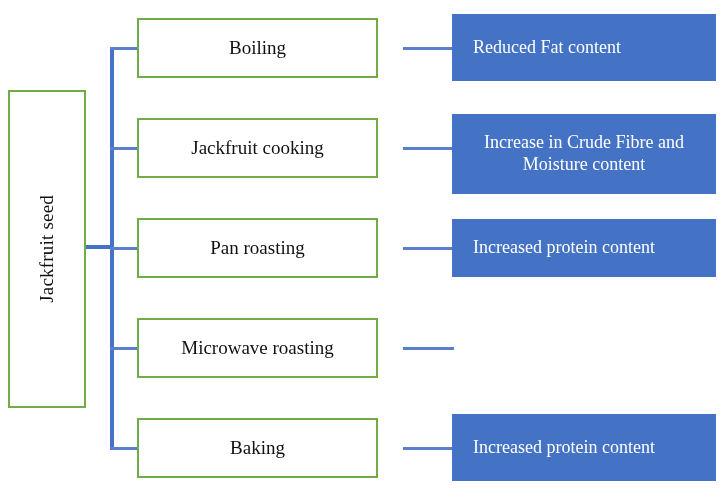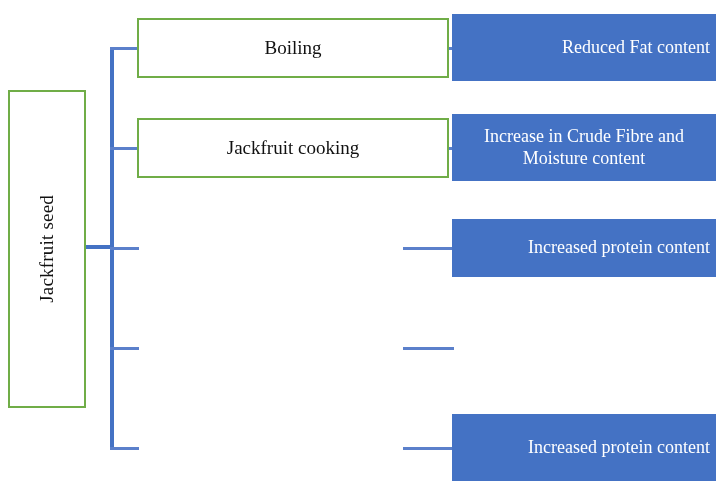--- a/index.html
+++ b/index.html
@@ -38,21 +38,21 @@
     font-size: 19px;
     color: #111111;
     letter-spacing: 0.2px;
     white-space: nowrap;
   }
 
   
   .proc-node {
     position: absolute;
     left: 137px;
-    width: 312px;
+    width: 241px;
     height: 60px;
     border: 2px solid #70AD47;
     background: #ffffff;
     box-sizing: border-box;
     display: flex;
     align-items: center;
     justify-content: center;
   }
   .proc-label {
     font-size: 19px;
@@ -63,22 +63,22 @@
 
   
   .out-node {
     position: absolute;
     left: 452px;
     width: 264px;
     background: #4472C4;
     box-sizing: border-box;
     display: flex;
     align-items: center;
-    justify-content: flex-end;
-    padding: 0 6px;
+    justify-content: flex-start;
+    padding: 0 21px;
   }
   .out-label {
     font-size: 18px;
     color: #ffffff;
     text-align: center;
     line-height: 1.2;
   }
 
   
   .trunk {
@@ -135,25 +135,34 @@
   <div class="root-node">
     <span class="root-label">Jackfruit seed</span>
   </div>
 
   <div class="proc-node" style="top:18px">
     <span class="proc-label">Boiling</span>
   </div>
   <div class="proc-node" style="top:118px">
     <span class="proc-label">Jackfruit cooking</span>
   </div>
+  <div class="proc-node" style="top:218px">
+    <span class="proc-label">Pan roasting</span>
+  </div>
+  <div class="proc-node" style="top:318px">
+    <span class="proc-label">Microwave roasting</span>
+  </div>
+  <div class="proc-node" style="top:418px">
+    <span class="proc-label">Baking</span>
+  </div>
 
   <div class="out-node" style="top:14px; height:67px">
     <span class="out-label">Reduced Fat content</span>
   </div>
-  <div class="out-node" style="top:114px; height:67px">
+  <div class="out-node" style="top:114px; height:80px">
     <span class="out-label">Increase in Crude Fibre and Moisture content</span>
   </div>
   <div class="out-node" style="top:219px; height:58px">
     <span class="out-label">Increased protein content</span>
   </div>
   <div class="out-node" style="top:414px; height:67px">
     <span class="out-label">Increased protein content</span>
   </div>
 
 </div>

